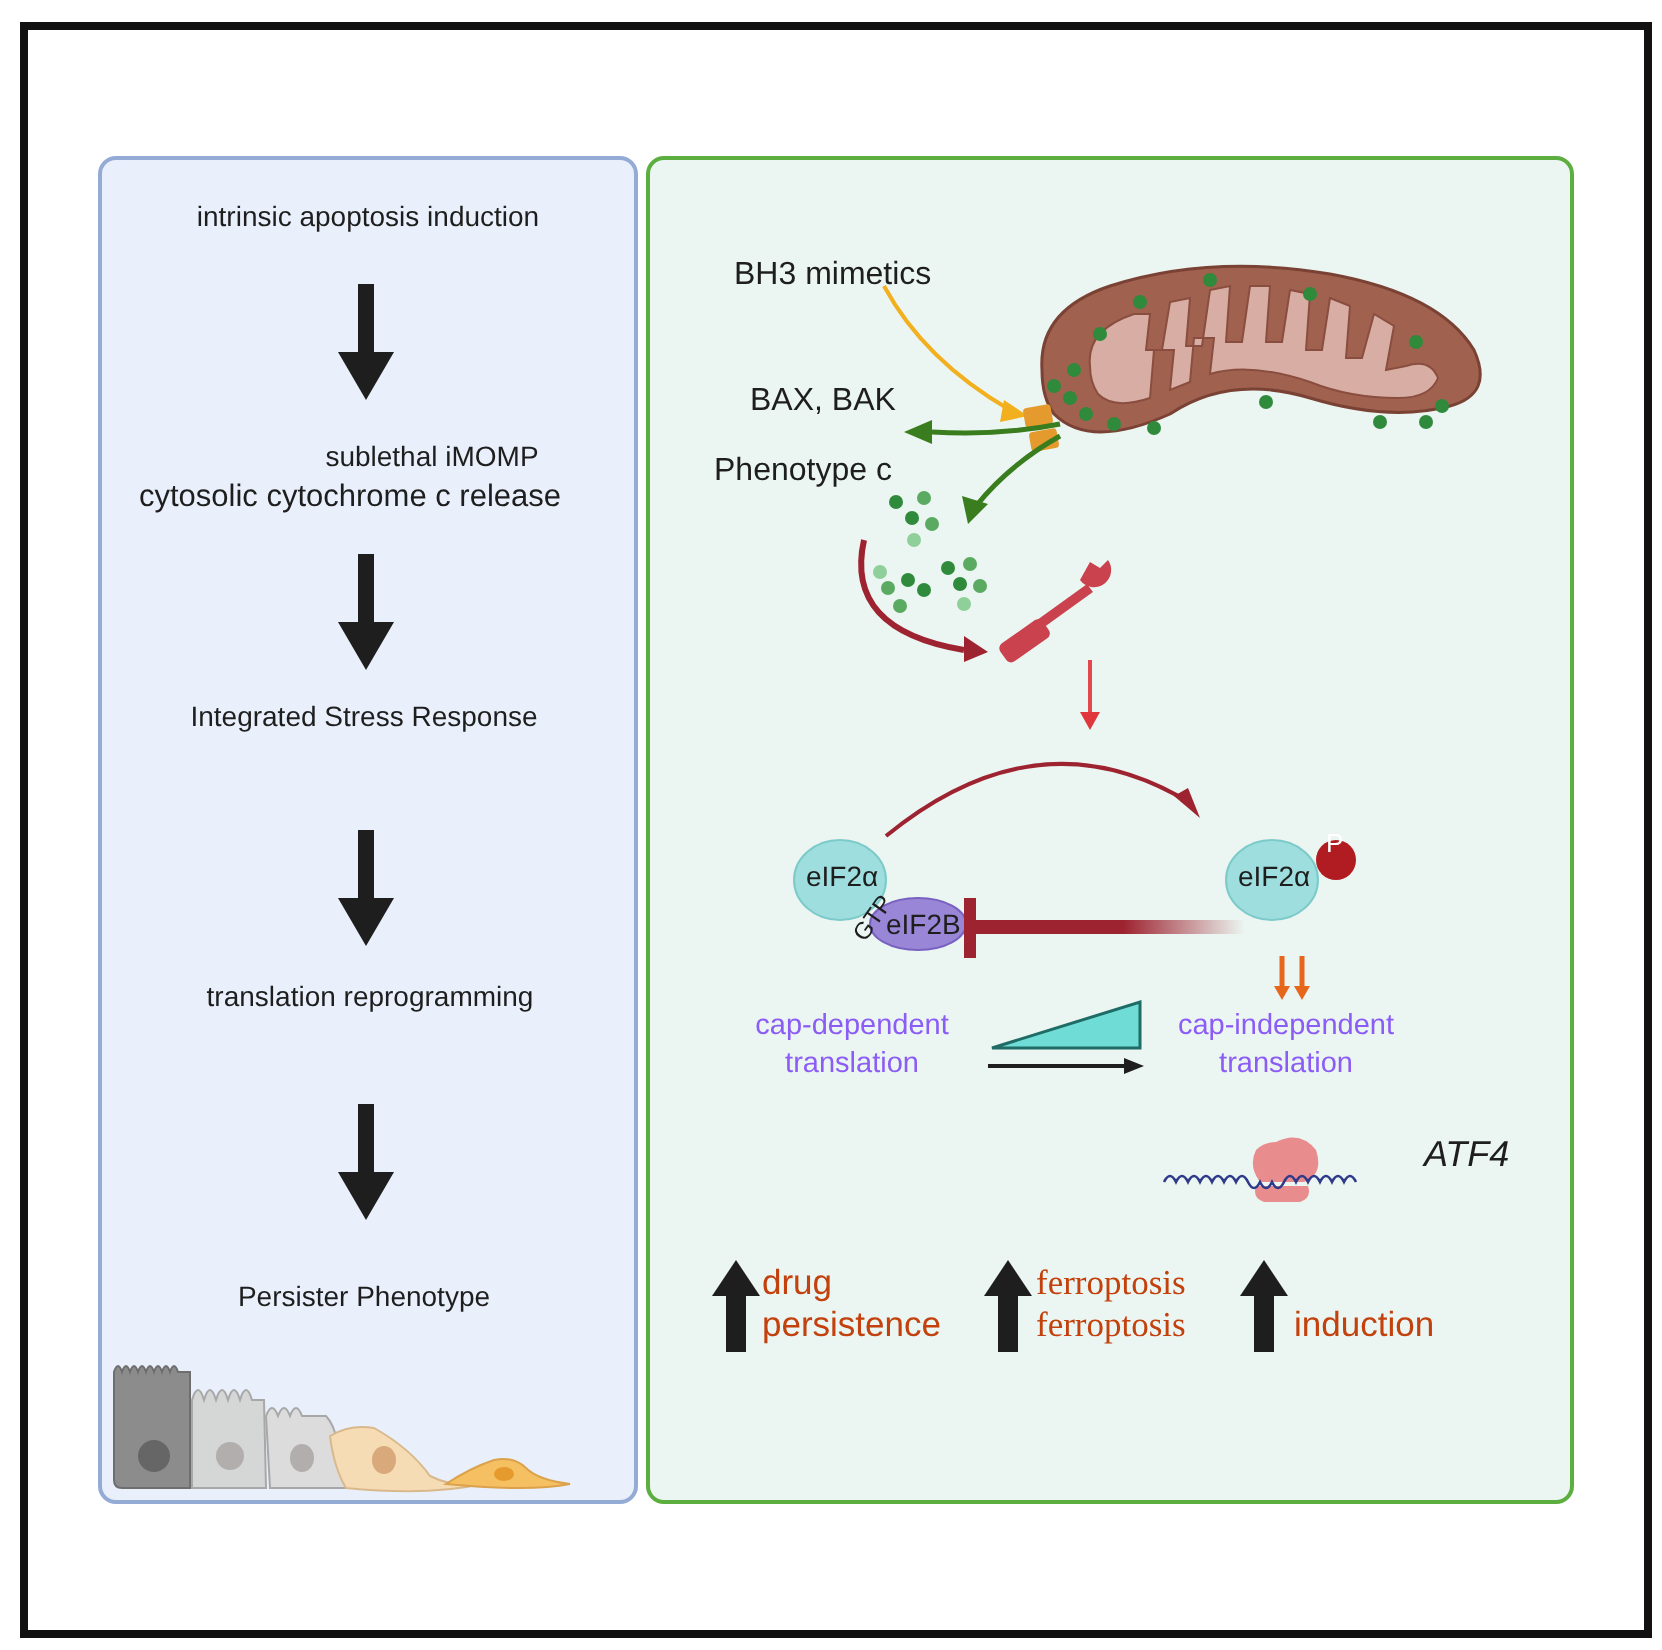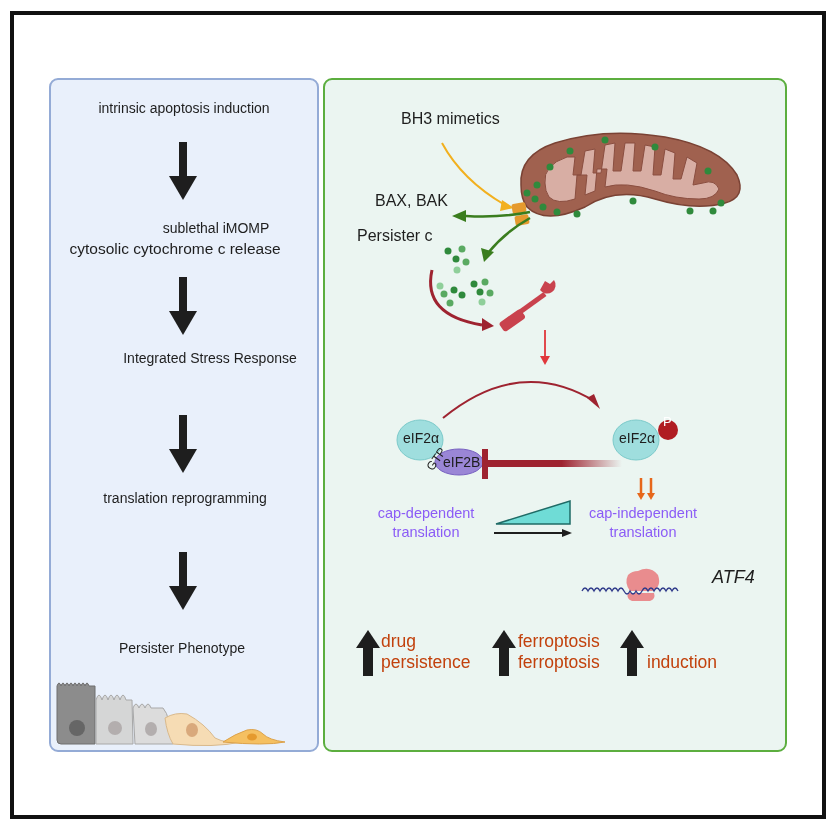--- a/index.html
+++ b/index.html
@@ -30,21 +30,21 @@
 </svg>
 
 <div class="t step" style="left:49px; width:270px; top:220px;margin-left:32px;">sublethal iMOMP</div>
 <div class="t step-sub" style="left:40px; width:270px; top:240px;">cytosolic cytochrome c release</div>
 
 <svg style="left:165px; top:277px;" width="36" height="58" viewBox="0 0 36 58">
   <rect x="14" y="0" width="8" height="36" fill="#1e1e1e"></rect>
     <polygon points="4,34 32,34 18,58" fill="#1e1e1e"></polygon>
 </svg>
 
-<div class="t step" style="left:49px; width:266px; top:350px;padding-left:28px;">Integrated Stress Response</div>
+<div class="t step" style="left:49px; width:266px; top:350px;">Integrated Stress Response</div>
 
 <svg style="left:165px; top:415px;" width="36" height="58" viewBox="0 0 36 58">
   <rect x="14" y="0" width="8" height="36" fill="#1e1e1e"></rect>
     <polygon points="4,34 32,34 18,58" fill="#1e1e1e"></polygon>
 </svg>
 
 <div class="t step" style="left:49px; width:272px; top:490px;">translation reprogramming</div>
 
 <svg style="left:165px; top:552px;" width="36" height="58" viewBox="0 0 36 58">
   <rect x="14" y="0" width="8" height="36" fill="#1e1e1e"></rect>
@@ -72,23 +72,23 @@
     <ellipse cx="137" cy="52" rx="6" ry="7" fill="#d9a97c"></ellipse>
   </g>
   <g>
     <path d="M168,64 Q180,56 192,52 Q202,50 208,56 Q214,62 230,64 Q210,68 168,64 Z" fill="#f5c061" stroke="#dca24b" stroke-width="1"></path>
     <ellipse cx="197" cy="59" rx="5" ry="3.5" fill="#e59a2e"></ellipse>
   </g>
 </svg>
 
 <div class="panel-right"></div>
 
-<div class="lbl" style="left:367px; top:110px;margin-left:34px;">BH3 mimetics</div>
+<div class="lbl" style="left:367px; top:129px;">BH3 mimetics</div>
 <div class="lbl" style="left:375px; top:192px;">BAX, BAK</div>
-<div class="lbl" style="left:357px; top:227px;">Persister c</div>
+<div class="lbl" style="left:357px; top:227px;">Phenotype c</div>
 
 <svg style="left:515px; top:125px;" width="230" height="100" viewBox="0 0 230 100">
   <path d="M6,60 Q4,30 40,18 Q90,2 150,12 Q205,22 222,50 Q232,72 210,78 Q180,86 140,74 Q100,62 70,82 Q30,100 12,82 Q6,74 6,60 Z" fill="#a0614f" stroke="#7a4234" stroke-width="1.5"></path>
   <path d="M30,58 Q28,40 52,32 L60,32 L58,50 L66,50 L70,26 L80,24 L78,48 L86,48 L90,20 L100,18 L98,46 L106,46 L110,18 L120,18 L118,46 L126,46 L130,20 L140,22 L138,50 L146,50 L150,24 L160,28 L158,54 L166,54 L172,32 L182,38 L178,60 L188,58 Q200,54 204,64 Q200,74 184,74 Q160,74 140,66 Q110,56 90,62 L92,44 L82,44 L80,66 L70,70 L72,50 L62,50 L60,74 Q42,80 34,72 Q30,66 30,58 Z" fill="#d8aea4" stroke="#8a4e40" stroke-width="1"></path>
   <g fill="#2f8a3c">
     <circle cx="55" cy="26" r="3.5"></circle>
       <circle cx="90" cy="15" r="3.5"></circle>
       <circle cx="140" cy="22" r="3.5"></circle>
       <circle cx="193" cy="46" r="3.5"></circle>
     <circle cx="35" cy="42" r="3.5"></circle>
@@ -211,21 +211,21 @@
 </svg>
 <div class="outcome" style="left:381px; top:631px;">
   <span>drug</span><br>
   <span>persistence</span>
 </div>
 
 <svg style="left:492px; top:630px;" width="24" height="46" viewBox="0 0 24 46">
   <polygon points="12,0 24,18 0,18" fill="#1e1e1e"></polygon>
     <rect x="7" y="17" width="10" height="29" fill="#1e1e1e"></rect>
 </svg>
-<div class="outcome" style="left:518px; top:631px;">
+<div class="outcome" style="left:518px; top:631px;font-family:Liberation Serif, serif;">
   <span>ferroptosis</span><br>
   <span>ferroptosis</span>
 </div>
 
 <svg style="left:620px; top:630px;" width="24" height="46" viewBox="0 0 24 46">
   <polygon points="12,0 24,18 0,18" fill="#1e1e1e"></polygon>
     <rect x="7" y="17" width="10" height="29" fill="#1e1e1e"></rect>
 </svg>
 <div class="outcome" style="left:647px; top:652px;">induction</div>
 

